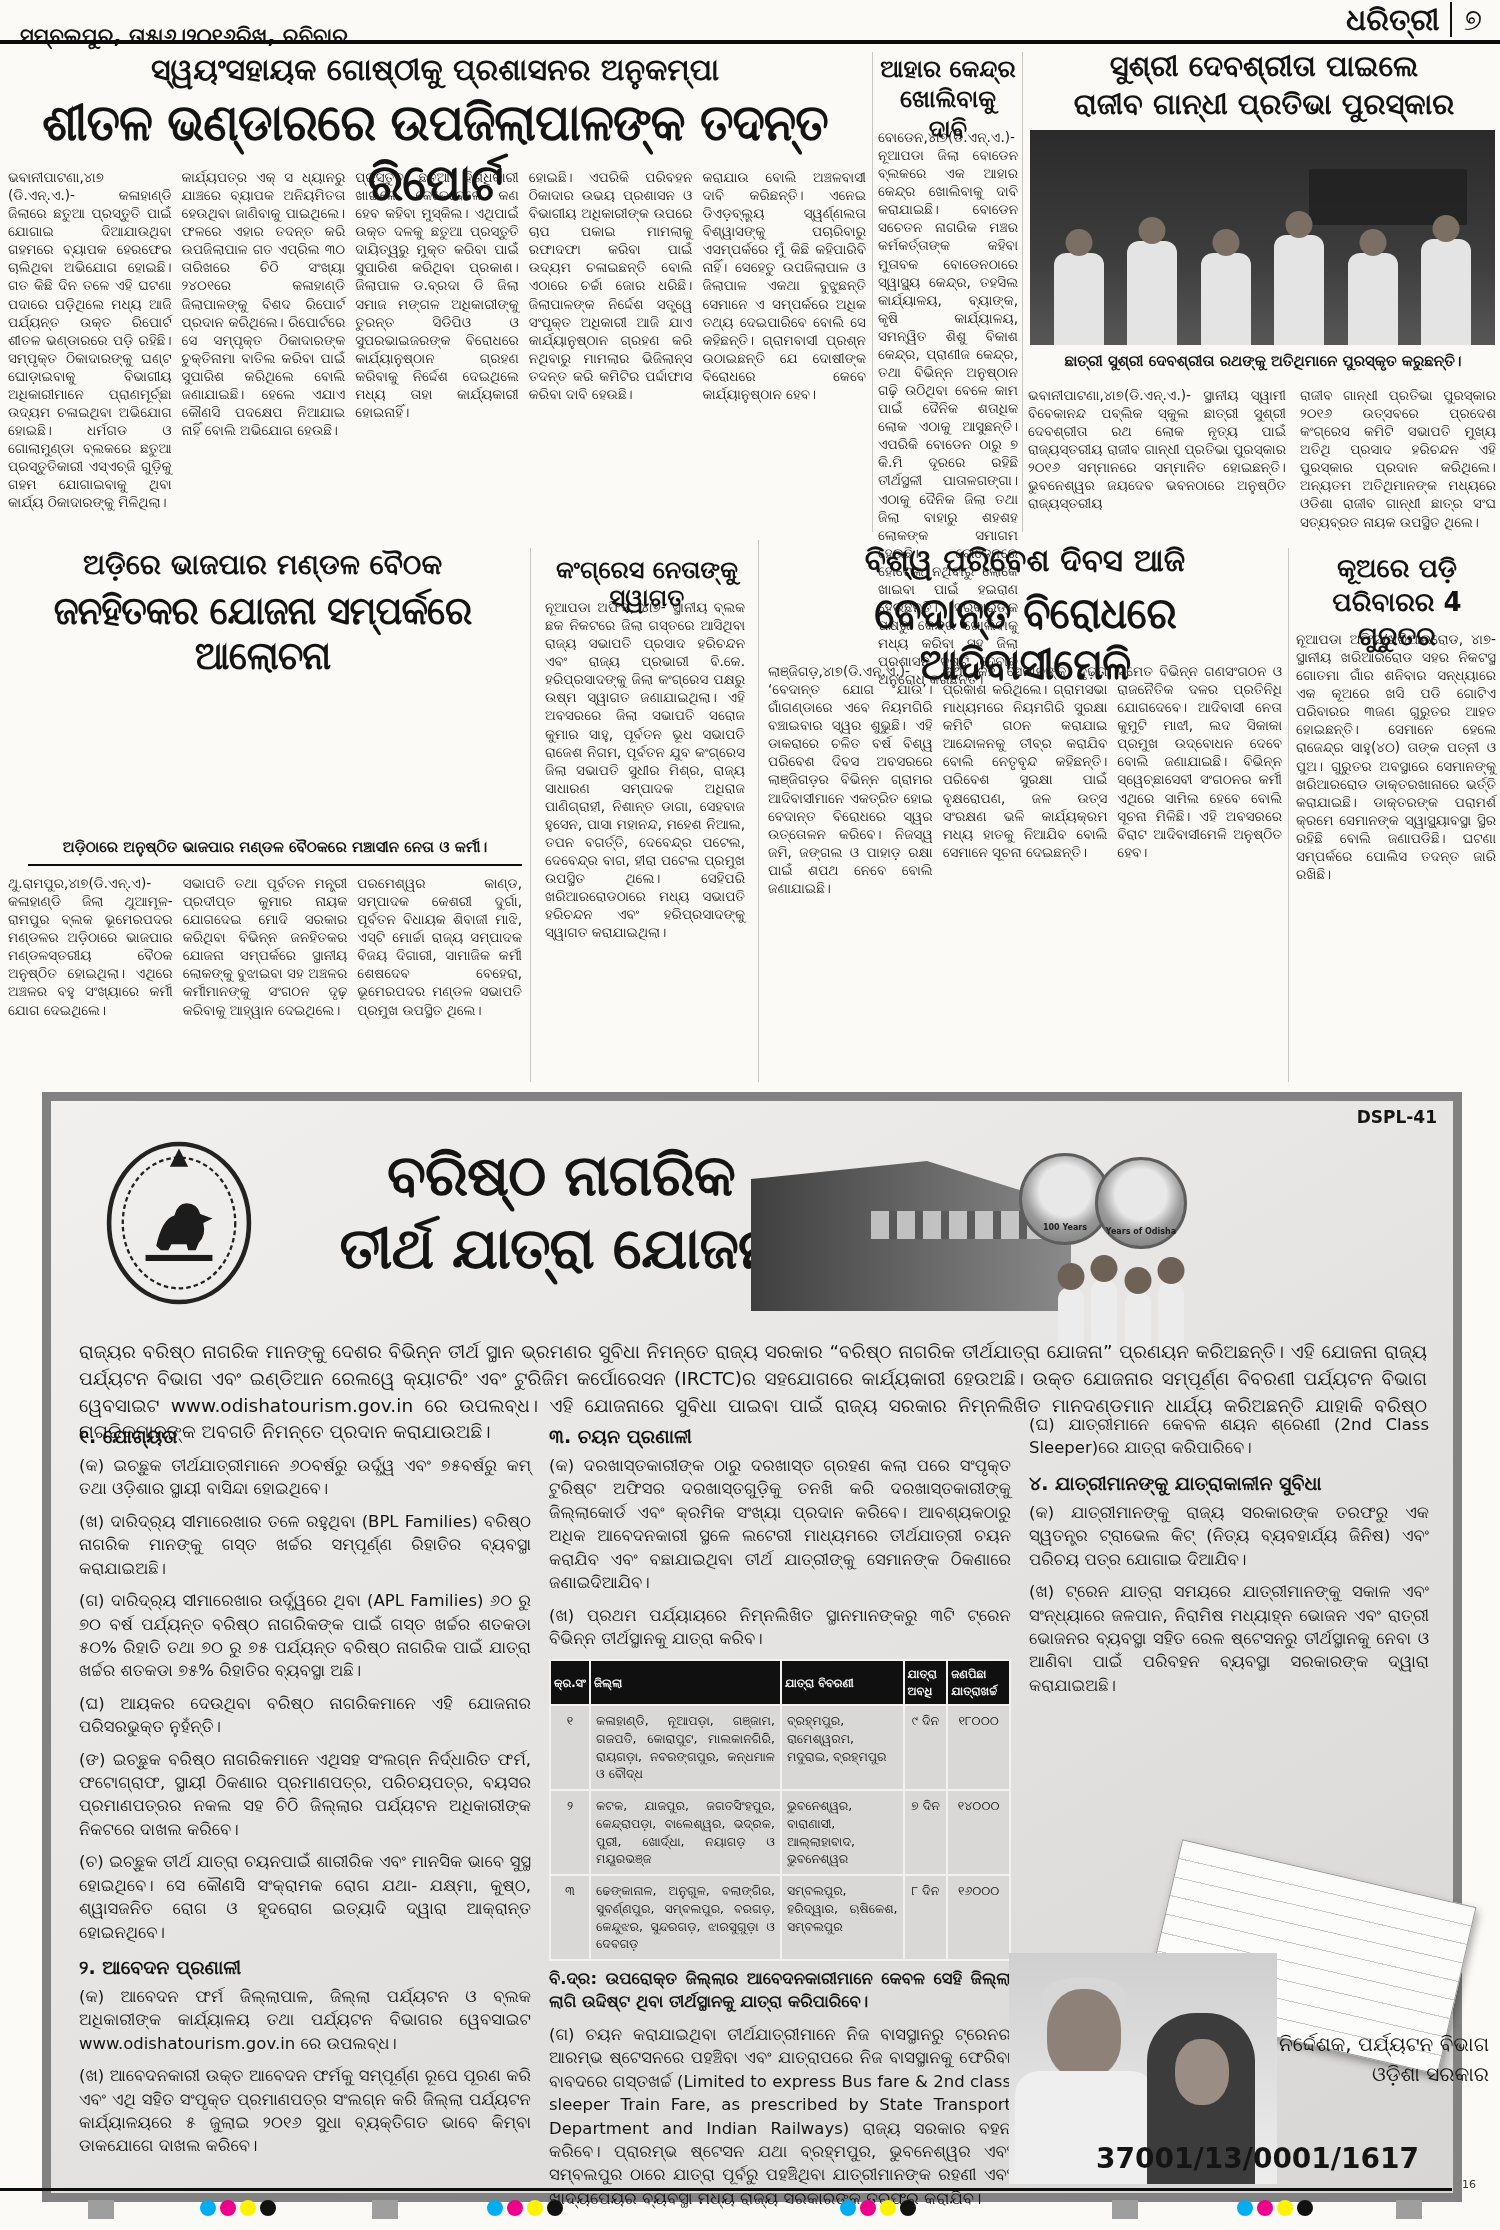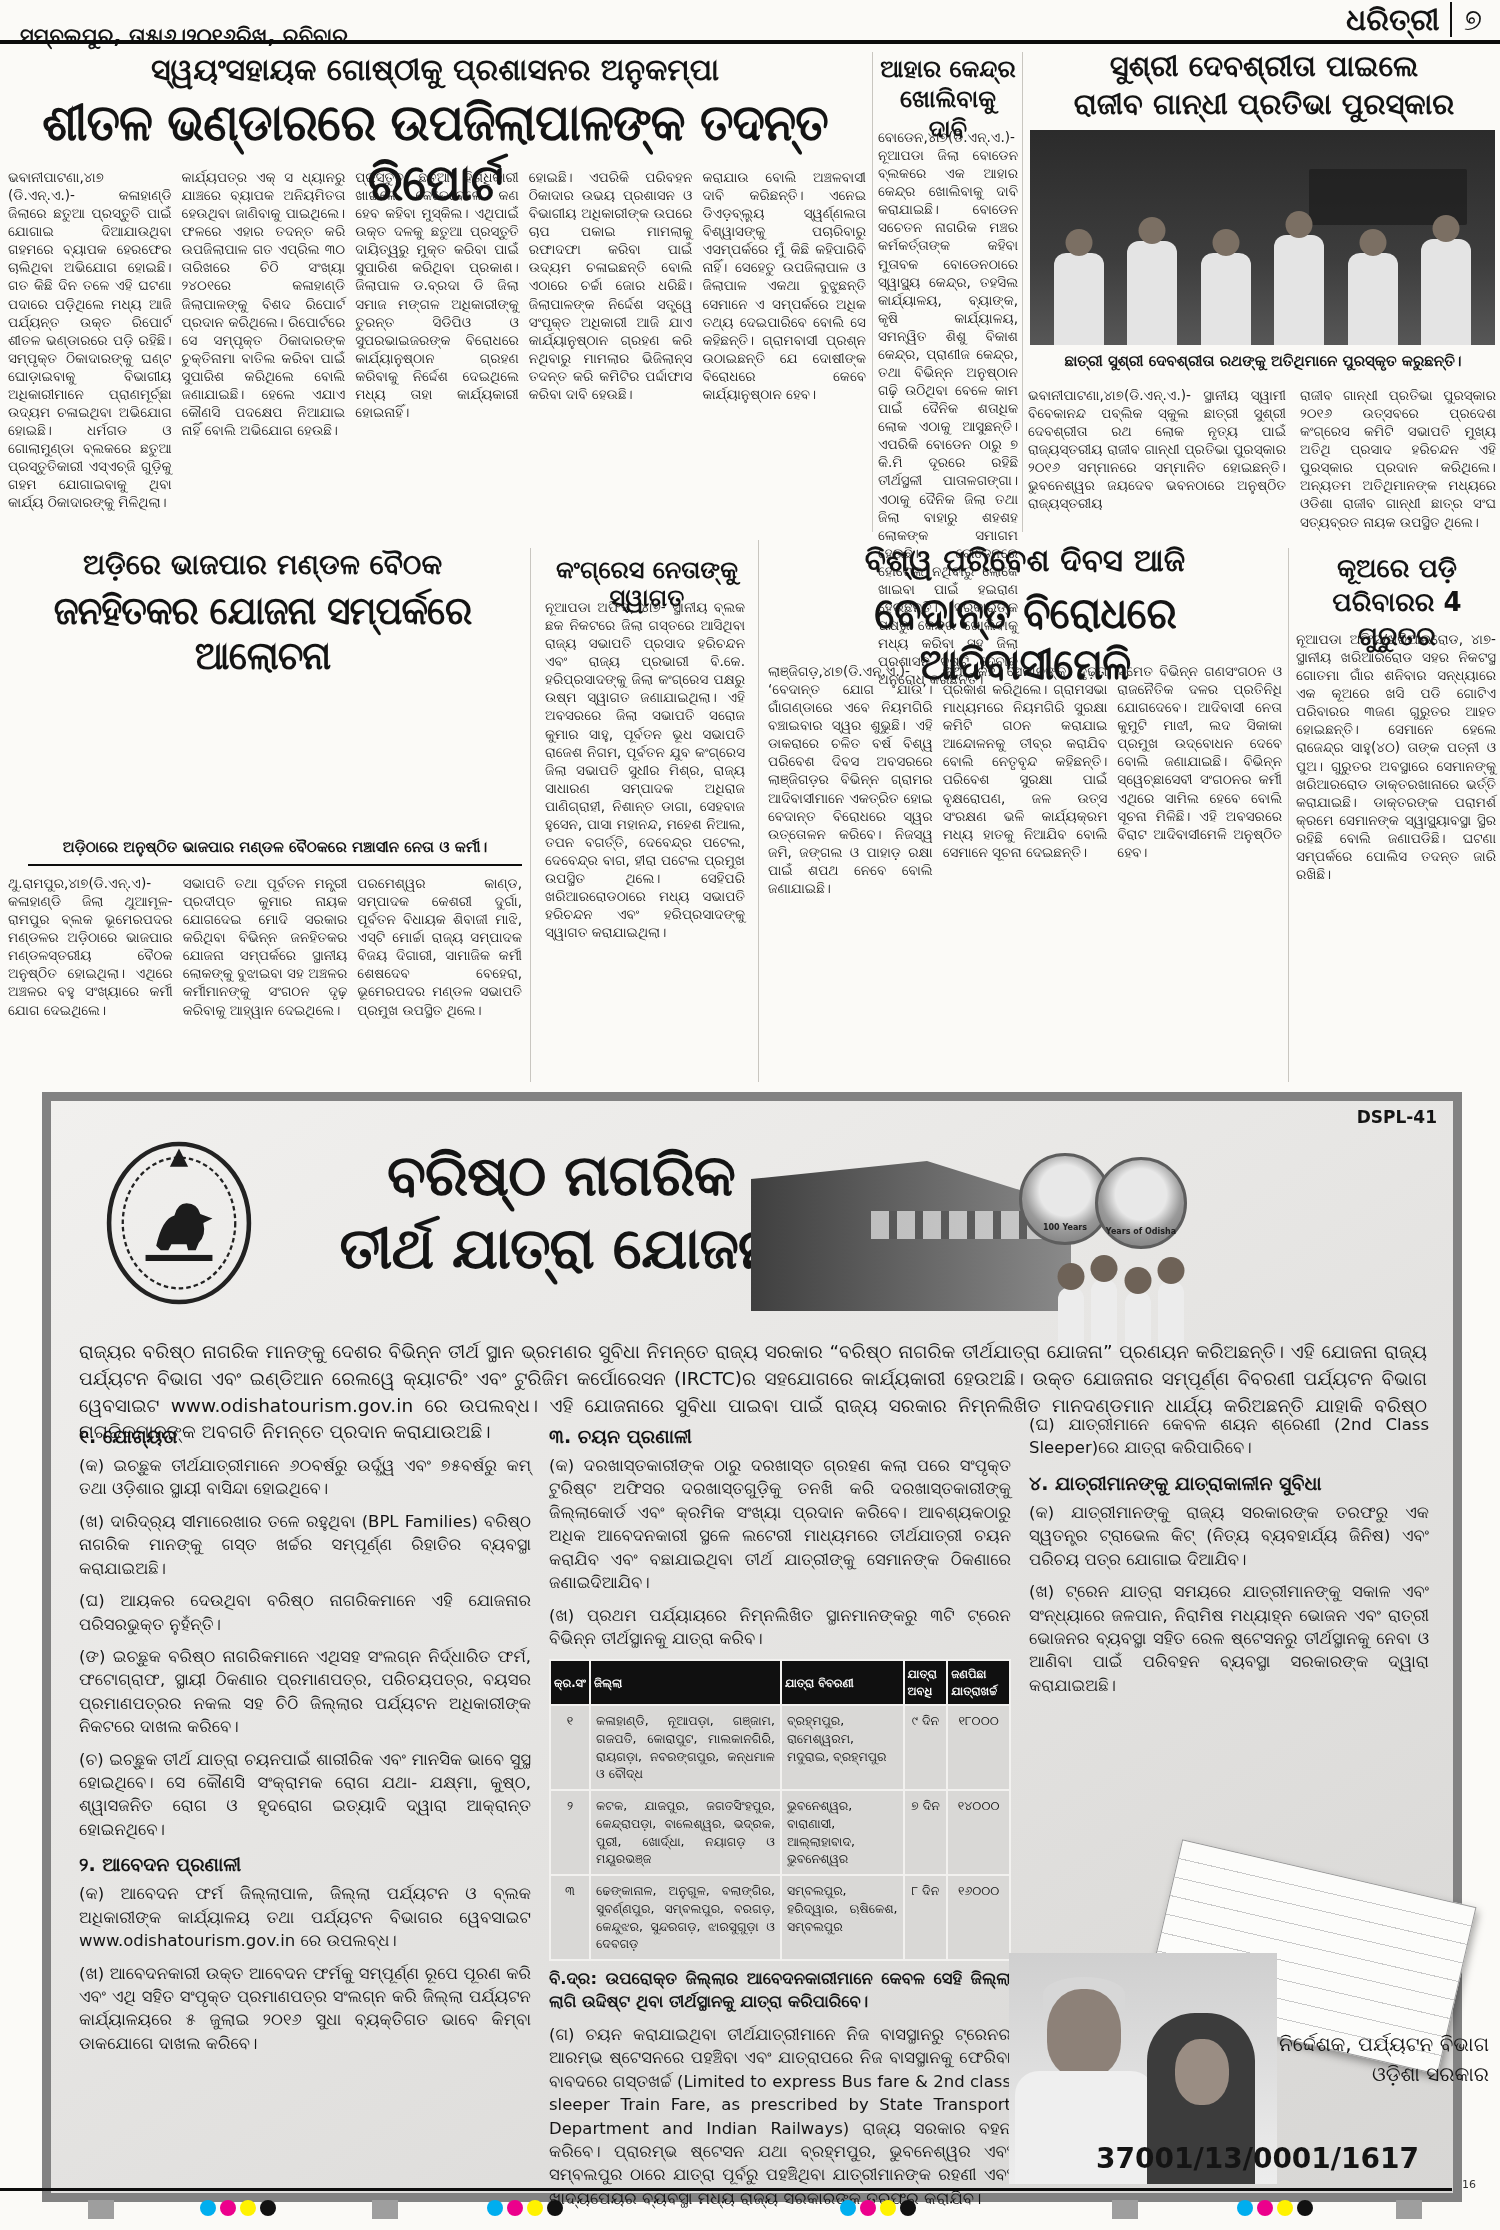--- a/index.html
+++ b/index.html
@@ -196,20 +196,21 @@
     <div class="logo-badge" style="left:1044px;top:56px;">
       <span>Years of Odisha</span>
     </div>
 
     <div class="ad-intro">ରାଜ୍ୟର ବରିଷ୍ଠ ନାଗରିକ ମାନଙ୍କୁ ଦେଶର ବିଭିନ୍ନ ତୀର୍ଥ ସ୍ଥାନ ଭ୍ରମଣର ସୁବିଧା ନିମନ୍ତେ ରାଜ୍ୟ ସରକାର “ବରିଷ୍ଠ ନାଗରିକ ତୀର୍ଥଯାତ୍ରା ଯୋଜନା” ପ୍ରଣୟନ କରିଅଛନ୍ତି। ଏହି ଯୋଜନା ରାଜ୍ୟ ପର୍ଯ୍ୟଟନ ବିଭାଗ ଏବଂ ଇଣ୍ଡିଆନ ରେଲୱେ କ୍ୟାଟରିଂ ଏବଂ ଟୁରିଜିମ କର୍ପୋରେସନ (IRCTC)ର ସହଯୋଗରେ କାର୍ଯ୍ୟକାରୀ ହେଉଅଛି। ଉକ୍ତ ଯୋଜନାର ସମ୍ପୂର୍ଣ୍ଣ ବିବରଣୀ ପର୍ଯ୍ୟଟନ ବିଭାଗ ୱେବସାଇଟ www.odishatourism.gov.in ରେ ଉପଲବ୍ଧ। ଏହି ଯୋଜନାରେ ସୁବିଧା ପାଇବା ପାଇଁ ରାଜ୍ୟ ସରକାର ନିମ୍ନଲିଖିତ ମାନଦଣ୍ଡମାନ ଧାର୍ଯ୍ୟ କରିଅଛନ୍ତି ଯାହାକି ବରିଷ୍ଠ ନାଗରିକମାନଙ୍କ ଅବଗତି ନିମନ୍ତେ ପ୍ରଦାନ କରାଯାଉଅଛି।</div>
 
     <div class="ad-col" style="left:28px;">
       <h4>୧. ଯୋଗ୍ୟତା</h4>
       <p>(କ) ଇଚ୍ଛୁକ ତୀର୍ଥଯାତ୍ରୀମାନେ ୬୦ବର୍ଷରୁ ଉର୍ଦ୍ଧ୍ୱ ଏବଂ ୭୫ବର୍ଷରୁ କମ୍ ତଥା ଓଡ଼ିଶାର ସ୍ଥାୟୀ ବାସିନ୍ଦା ହୋଇଥିବେ।</p>
       <p>(ଖ) ଦାରିଦ୍ର୍ୟ ସୀମାରେଖାର ତଳେ ରହୁଥିବା (BPL Families) ବରିଷ୍ଠ ନାଗରିକ ମାନଙ୍କୁ ଗସ୍ତ ଖର୍ଚ୍ଚର ସମ୍ପୂର୍ଣ୍ଣ ରିହାତିର ବ୍ୟବସ୍ଥା କରାଯାଇଅଛି।</p>
+      <p>(ଗ) ଦାରିଦ୍ର୍ୟ ସୀମାରେଖାର ଉର୍ଦ୍ଧ୍ୱରେ ଥିବା (APL Families) ୬୦ ରୁ ୭୦ ବର୍ଷ ପର୍ଯ୍ୟନ୍ତ ବରିଷ୍ଠ ନାଗରିକଙ୍କ ପାଇଁ ଗସ୍ତ ଖର୍ଚ୍ଚର ଶତକଡା ୫୦% ରିହାତି ତଥା ୭୦ ରୁ ୭୫ ପର୍ଯ୍ୟନ୍ତ ବରିଷ୍ଠ ନାଗରିକ ପାଇଁ ଯାତ୍ରା ଖର୍ଚ୍ଚର ଶତକଡା ୭୫% ରିହାତିର ବ୍ୟବସ୍ଥା ଅଛି।</p>
       <p>(ଘ) ଆୟକର ଦେଉଥିବା ବରିଷ୍ଠ ନାଗରିକମାନେ ଏହି ଯୋଜନାର ପରିସରଭୁକ୍ତ ନୁହଁନ୍ତି।</p>
       <p>(ଙ) ଇଚ୍ଛୁକ ବରିଷ୍ଠ ନାଗରିକମାନେ ଏଥିସହ ସଂଲଗ୍ନ ନିର୍ଦ୍ଧାରିତ ଫର୍ମ, ଫଟୋଗ୍ରାଫ, ସ୍ଥାୟୀ ଠିକଣାର ପ୍ରମାଣପତ୍ର, ପରିଚୟପତ୍ର, ବୟସର ପ୍ରମାଣପତ୍ରର ନକଲ ସହ ଚିଠି ଜିଲ୍ଲାର ପର୍ଯ୍ୟଟନ ଅଧିକାରୀଙ୍କ ନିକଟରେ ଦାଖଲ କରିବେ।</p>
       <p>(ଚ) ଇଚ୍ଛୁକ ତୀର୍ଥ ଯାତ୍ରା ଚୟନପାଇଁ ଶାରୀରିକ ଏବଂ ମାନସିକ ଭାବେ ସୁସ୍ଥ ହୋଇଥିବେ। ସେ କୌଣସି ସଂକ୍ରାମକ ରୋଗ ଯଥା- ଯକ୍ଷ୍ମା, କୁଷ୍ଠ, ଶ୍ୱାସଜନିତ ରୋଗ ଓ ହୃଦରୋଗ ଇତ୍ୟାଦି ଦ୍ୱାରା ଆକ୍ରାନ୍ତ ହୋଇନଥିବେ।</p>
       <h4>୨. ଆବେଦନ ପ୍ରଣାଳୀ</h4>
       <p>(କ) ଆବେଦନ ଫର୍ମ ଜିଲ୍ଲାପାଳ, ଜିଲ୍ଲା ପର୍ଯ୍ୟଟନ ଓ ବ୍ଲକ ଅଧିକାରୀଙ୍କ କାର୍ଯ୍ୟାଳୟ ତଥା ପର୍ଯ୍ୟଟନ ବିଭାଗର ୱେବସାଇଟ www.odishatourism.gov.in ରେ ଉପଲବ୍ଧ।</p>
       <p>(ଖ) ଆବେଦନକାରୀ ଉକ୍ତ ଆବେଦନ ଫର୍ମକୁ ସମ୍ପୂର୍ଣ୍ଣ ରୂପେ ପୂରଣ କରି ଏବଂ ଏଥି ସହିତ ସଂପୃକ୍ତ ପ୍ରମାଣପତ୍ର ସଂଲଗ୍ନ କରି ଜିଲ୍ଲା ପର୍ଯ୍ୟଟନ କାର୍ଯ୍ୟାଳୟରେ ୫ ଜୁଲାଇ ୨୦୧୬ ସୁଧା ବ୍ୟକ୍ତିଗତ ଭାବେ କିମ୍ବା ଡାକଯୋଗେ ଦାଖଲ କରିବେ।</p>
     </div>
 
     <div class="ad-col" style="left:498px;width:462px;">
       <h4>୩. ଚୟନ ପ୍ରଣାଳୀ</h4>

